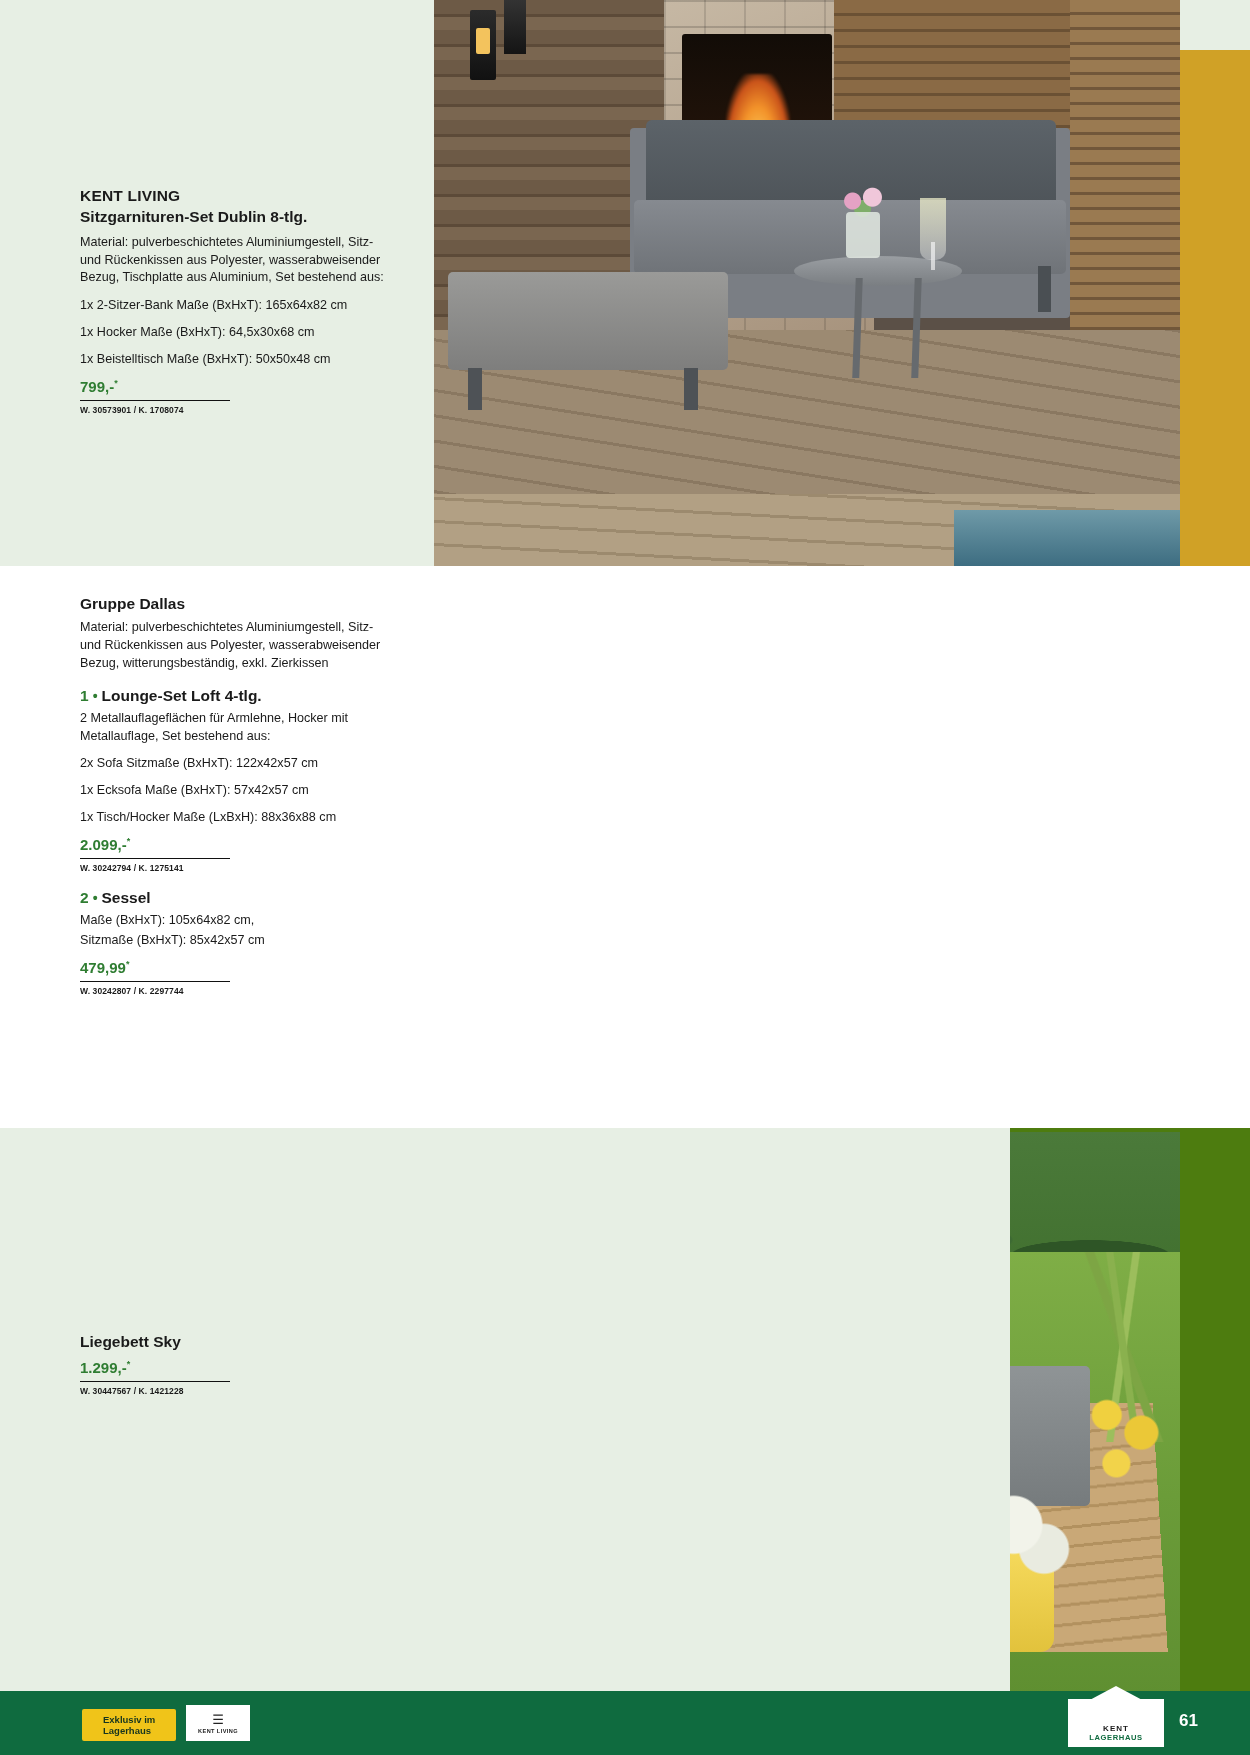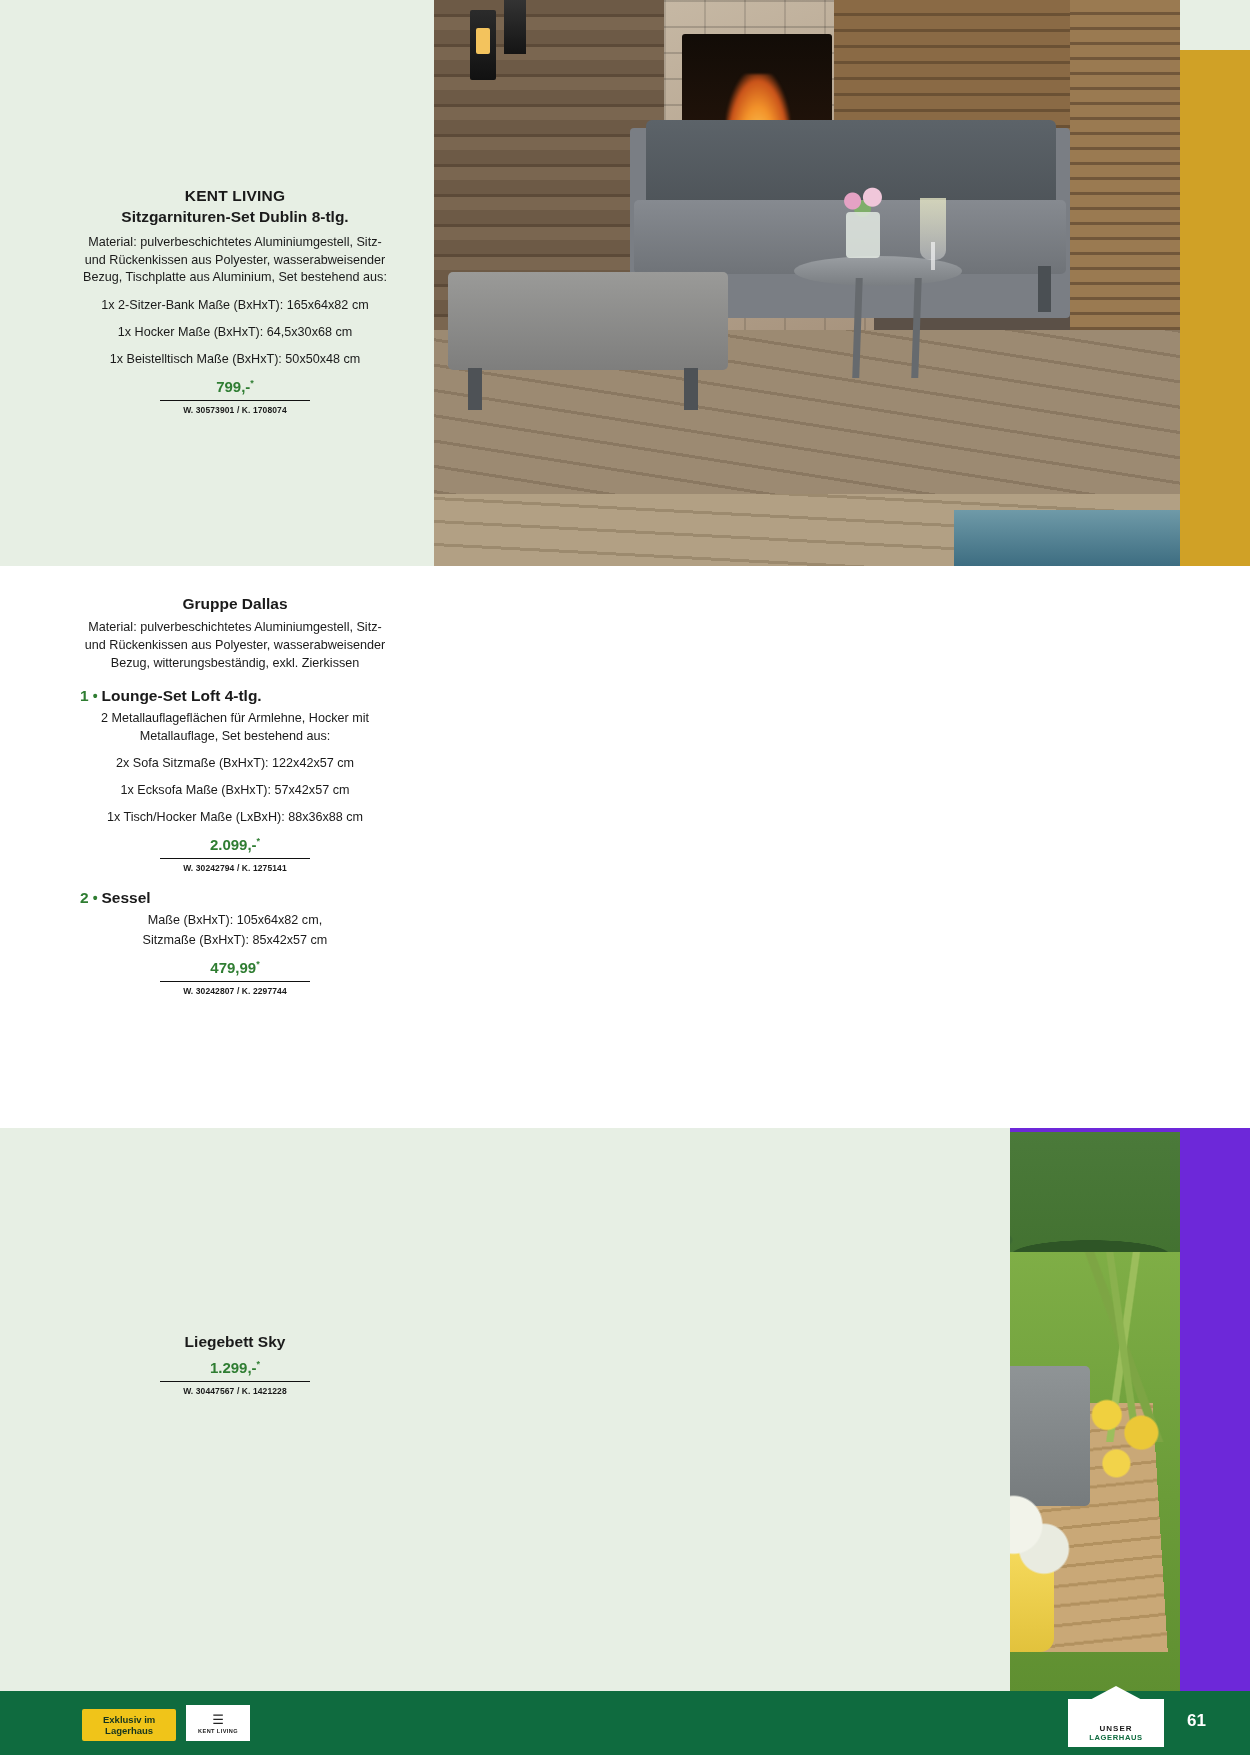--- a/index.html
+++ b/index.html
@@ -13,22 +13,21 @@
     position: relative;
     font-family: "Liberation Sans", sans-serif;
     color: #1a1a1a;
     overflow: hidden;
   }
 
   
   .page {
     position: absolute;
     inset: 0;
-    background: #6d28d9;
-    text-align: center;
+    background: #4d7c0f;
   }
 
   
   .block {
     position: absolute;
     box-sizing: border-box;
   }
 
   .block-1 { left: 0; top: 0; width: 1250px; height: 566px; background: #e7efe4; }
   .block-2 { left: 0; top: 566px; width: 1250px; height: 562px; background: #ffffff; }
@@ -373,21 +372,21 @@
   .footer-right .fr-roof {
     width: 0; height: 0;
     border-left: 30px solid transparent;
     border-right: 30px solid transparent;
     border-bottom: 16px solid #ffffff;
     position: absolute; top: -13px; left: 18px;
   }
   .footer-right .fr-l1 { font-size: 8px; font-weight: bold; letter-spacing: 1px; color: #1a1a1a; }
   .footer-right .fr-l2 { font-size: 7.6px; font-weight: bold; letter-spacing: .6px; color: #0f6b3f; }
   .page-num {
-    position: absolute; right: 44px; top: 20px;
+    position: absolute; right: 52px; top: 20px;
     color: #fff; font-size: 17px; font-weight: bold;
   }
 
   .gold-icon svg { display:block; }
 </style>
 </head>
 <body>
 
 <div class="page">
 
@@ -520,19 +519,19 @@
     <div class="footer-badge">
       <div>Exklusiv im</div>
       <div>Lagerhaus</div>
     </div>
     <div class="footer-logo">
       <span class="fl-icon">☰</span>
       <span class="fl-text">KENT LIVING</span>
     </div>
     <div class="footer-right">
       <div class="fr-roof"></div>
-      <div class="fr-l1">UNSER</div>
+      <div class="fr-l1">KENT</div>
       <div class="fr-l2">LAGERHAUS</div>
     </div>
     <div class="page-num">61</div>
   </div>
 
 </div>
 
 </body></html>

